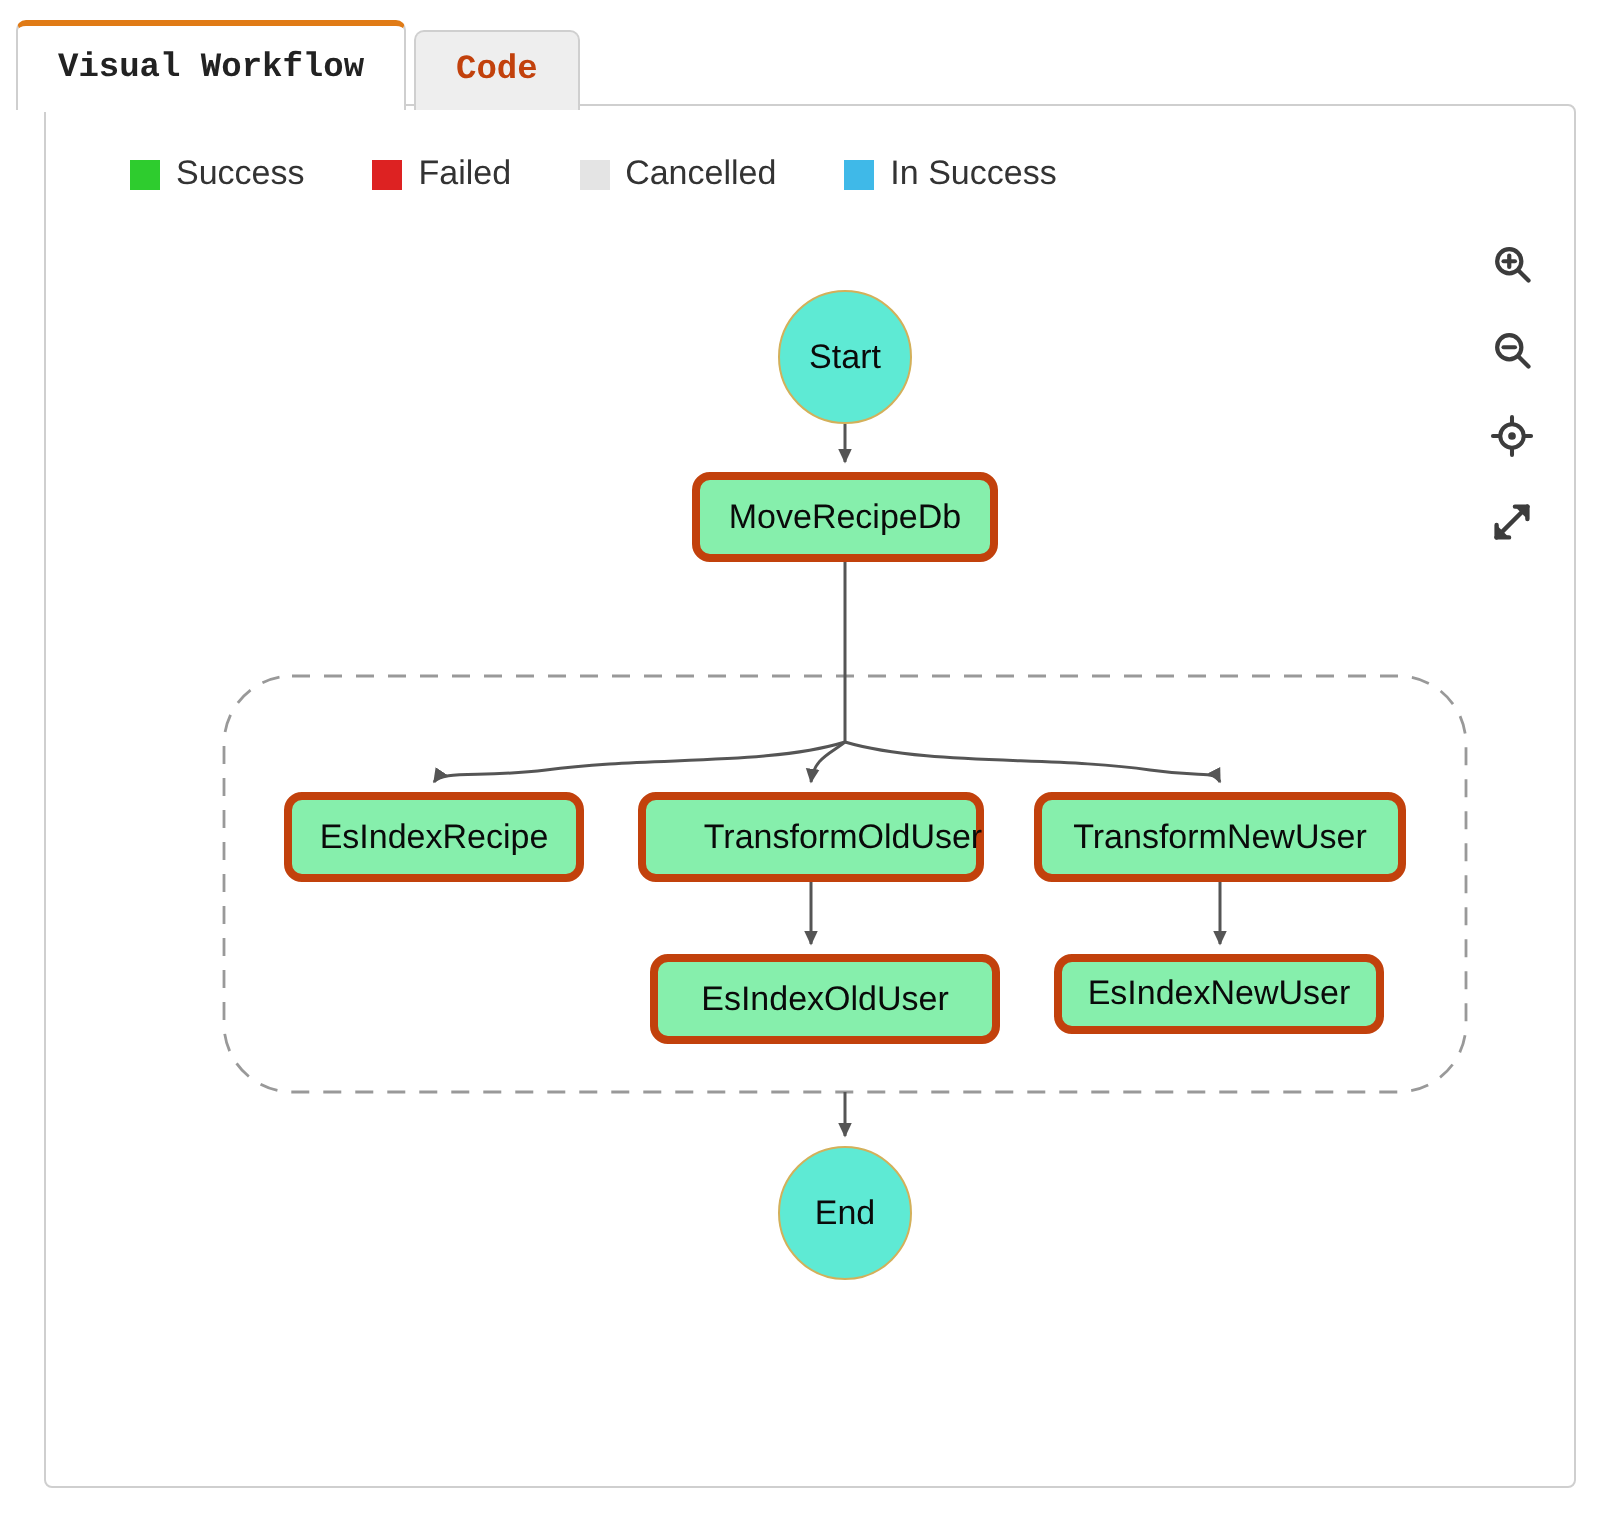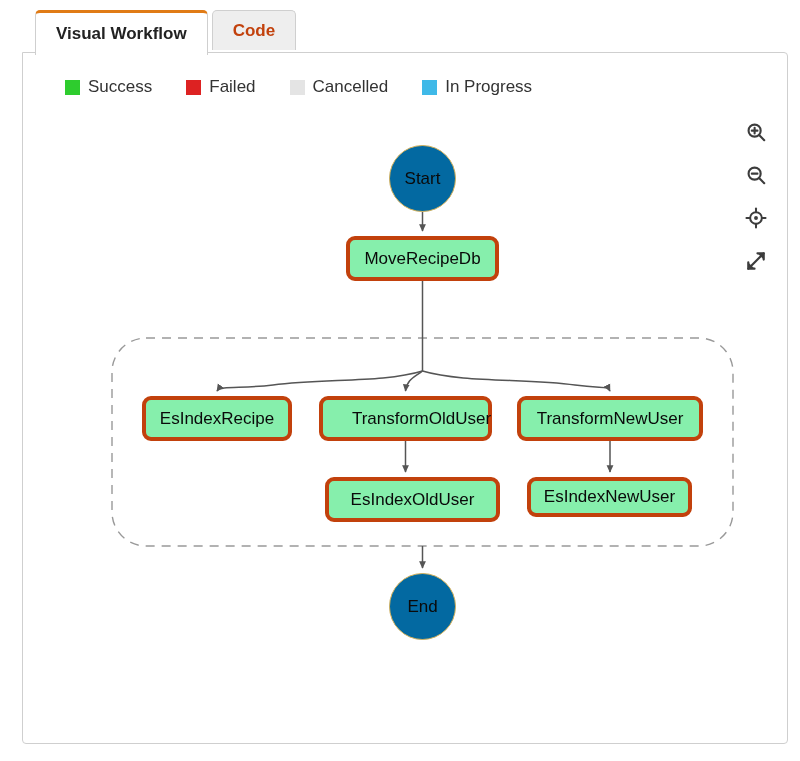--- a/index.html
+++ b/index.html
@@ -12,25 +12,27 @@
     position: relative;
     width: 800px;
     height: 761px;
     overflow: hidden;
     background: #ffffff;
   }
 
   
   .tabstrip {
     position: absolute;
-    left: 35px;
+    left: 8px;
     top: 10px;
     height: 45px;
     display: flex;
+    align-items: flex-end;
     z-index: 5;
+    font-family: Liberation Mono, monospace;
   }
   .tab {
     box-sizing: border-box;
     height: 42px;
     padding: 0 20px;
     display: flex;
     align-items: center;
     justify-content: center;
     font-size: 17px;
     font-weight: bold;
@@ -154,21 +156,21 @@
     color: #0a0a0a;
     cursor: pointer;
     white-space: nowrap;
   }
   .node.task {
     background: #86efac;
     border: 4px solid #c2410c;
     border-radius: 9px;
   }
   .node.terminal {
-    background: #0369a1;
+    background: #5eead4;
     border: 1px solid #d3b05a;
     border-radius: 50%;
   }
 </style>
 </head>
 <body>
 
 <div id="root">
 
   <div class="tabstrip">
@@ -190,21 +192,21 @@
       <div class="legend-item">
         <span class="legend-swatch" style="background:#dd2222"></span>
         <span class="legend-label">Failed</span>
       </div>
       <div class="legend-item">
         <span class="legend-swatch" style="background:#e4e4e4"></span>
         <span class="legend-label">Cancelled</span>
       </div>
       <div class="legend-item">
         <span class="legend-swatch" style="background:#3fb9e8"></span>
-        <span class="legend-label">In Progress</span>
+        <span class="legend-label">In Success</span>
       </div>
     </div>
 
     <div class="controls">
       <button class="ctrl-btn">
         <span>
           <svg width="22" height="22" viewBox="0 0 24 24" fill="none" stroke="currentColor" stroke-width="2.3" stroke-linecap="round">
             <circle cx="10.5" cy="10.5" r="6.6"></circle>
             <line x1="15.4" y1="15.4" x2="21" y2="21"></line>
             <line x1="7.4" y1="10.5" x2="13.6" y2="10.5"></line>

